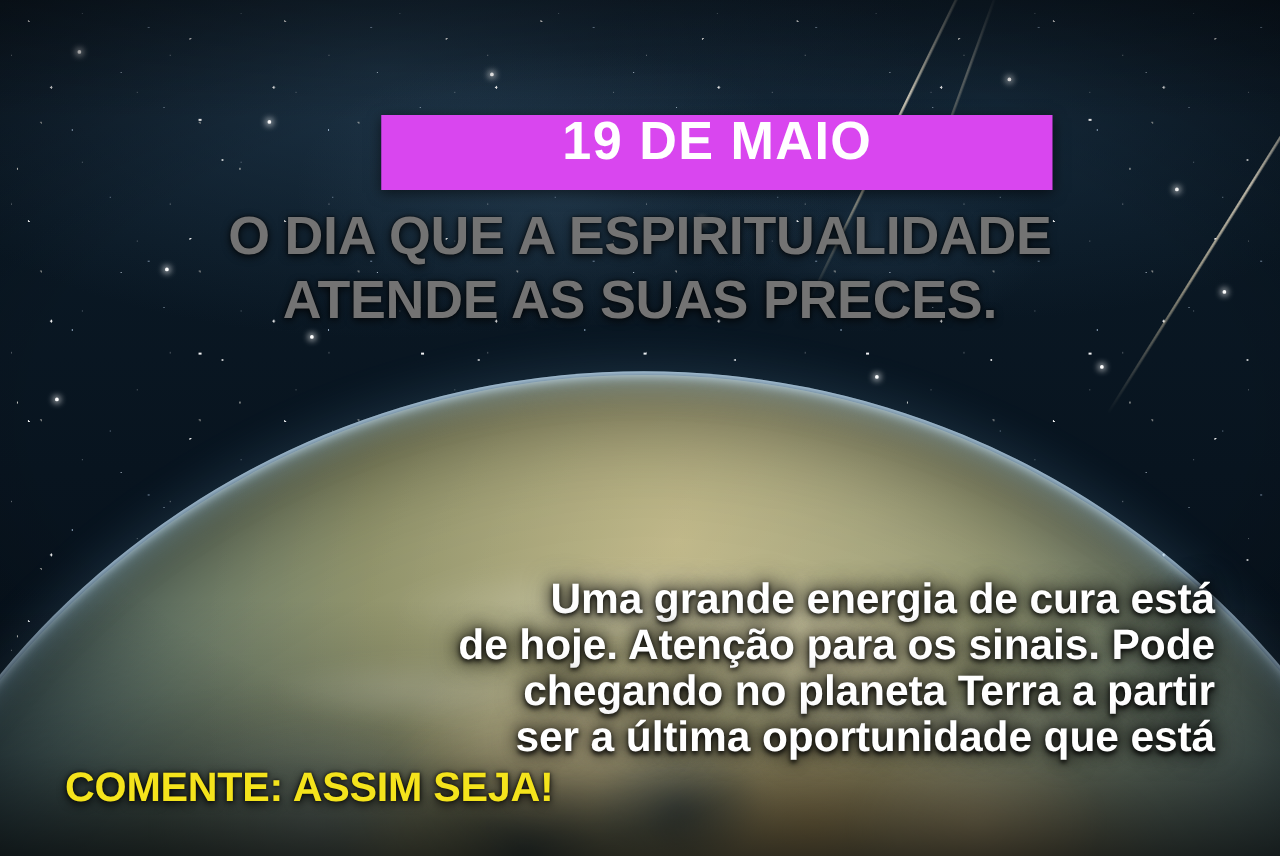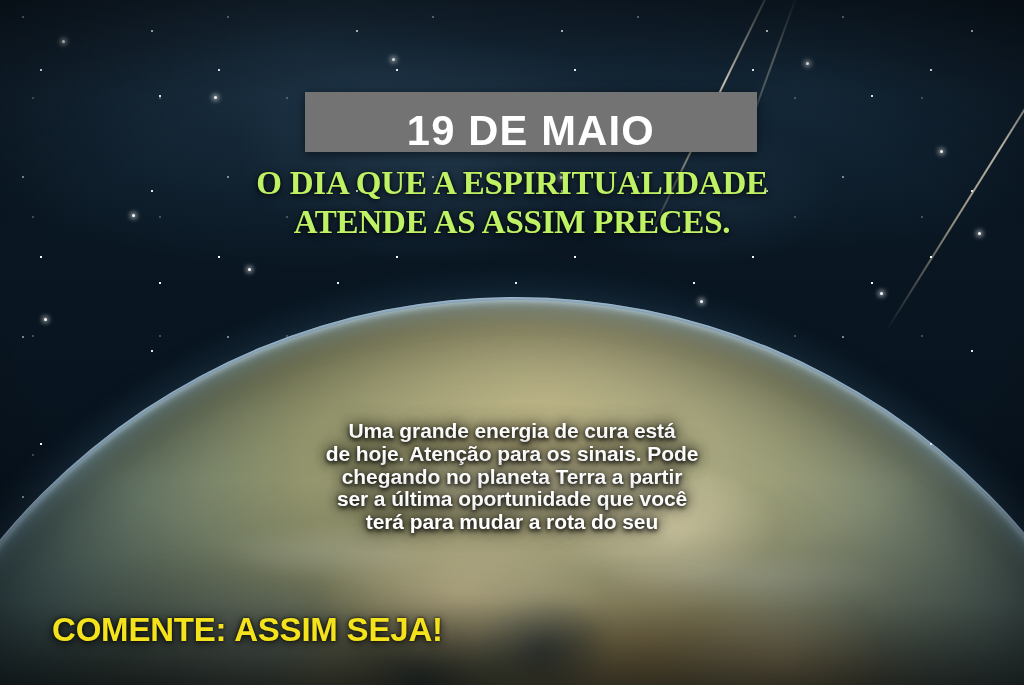--- a/index.html
+++ b/index.html
@@ -202,62 +202,61 @@
   
   .content {
     position: absolute;
     inset: 0;
     z-index: 20;
   }
   .date-banner {
     position: absolute;
     left: 305px;
     top: 92px;
-    width: 452px;
+    width: 537px;
     height: 60px;
-    background: #737373;
+    background: #d946ef;
     display: flex;
-    align-items: flex-end;
+    align-items: flex-start;
     justify-content: center;
     box-shadow: 0 2px 10px rgba(0,0,0,.55);
   }
   .date-banner-text {
     color: #ffffff;
     font-size: 43px;
     font-weight: bold;
     letter-spacing: 1.2px;
     line-height: 1;
     white-space: nowrap;
     font-stretch: condensed;
     transform: scaleX(.97);
   }
   .headline {
     position: absolute;
     left: 50px;
     top: 164px;
     width: 924px;
     text-align: center;
-    color: #bef264;
-    font-size: 33px;
+    color: #737373;
+    font-size: 43px;
     font-weight: bold;
     line-height: 1.18;
     letter-spacing: -0.2px;
     text-shadow: 0 2px 7px rgba(0,0,0,.85), 0 0 2px rgba(0,0,0,.7);
-    font-family: Liberation Serif, serif;
   }
   .headline .l2 { display: block; }
 
   .body-copy {
     position: absolute;
     left: 52px;
-    top: 420px;
+    top: 461px;
     width: 920px;
-    text-align: center;
+    text-align: right;
     color: #ffffff;
-    font-size: 21px;
+    font-size: 34px;
     font-weight: bold;
     line-height: 1.085;
     letter-spacing: -0.1px;
     text-shadow:
       0 0 12px rgba(0,0,0,.95),
       0 0 22px rgba(0,0,0,.8),
       0 2px 4px rgba(0,0,0,.9);
   }
   .body-copy span { display: block; white-space: nowrap; }
 
@@ -316,27 +315,26 @@
   <div class="vignette"></div>
 
   <div class="content">
 
     <div class="date-banner">
       <div class="date-banner-text">19 DE MAIO</div>
     </div>
 
     <div class="headline">
       <span class="l1">O DIA QUE A ESPIRITUALIDADE</span>
-      <span class="l2">ATENDE AS ASSIM PRECES.</span>
+      <span class="l2">ATENDE AS SUAS PRECES.</span>
     </div>
 
     <div class="body-copy">
       <span>Uma grande energia de cura está</span>
       <span>de hoje. Atenção para os sinais. Pode</span>
       <span>chegando no planeta Terra a partir</span>
-      <span>ser a última oportunidade que você</span>
-      <span>terá para mudar a rota do seu</span>
+      <span>ser a última oportunidade que está</span>
     </div>
 
     <div class="cta">COMENTE: ASSIM SEJA!</div>
 
   </div>
 </div>
 
 </body></html>

